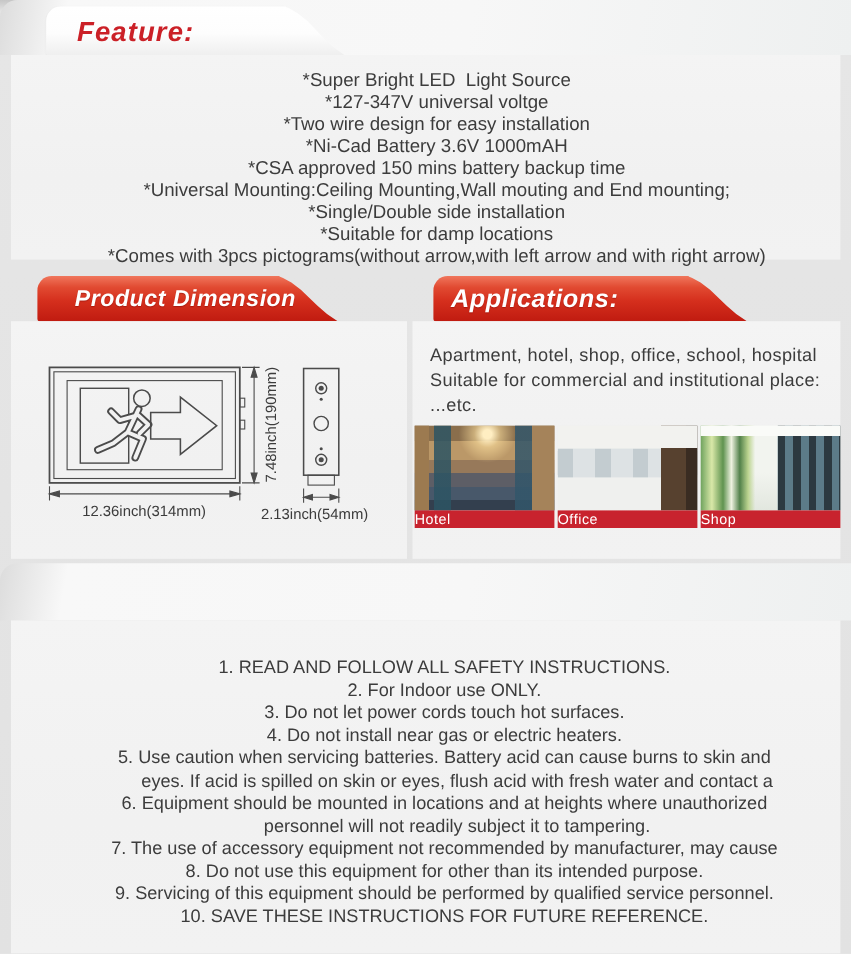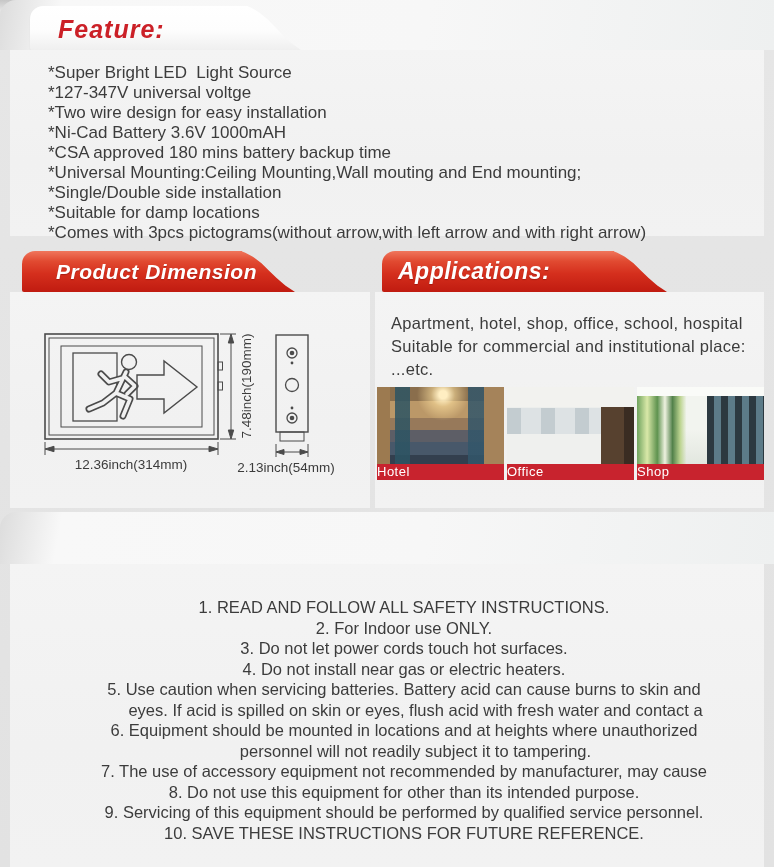--- a/index.html
+++ b/index.html
@@ -4,21 +4,21 @@
 <style>
   html,body{margin:0;padding:0;}
   body{width:774px;height:867px;font-family:"Liberation Sans",sans-serif;background:#e6e6e6;}
   .page{position:relative;width:774px;height:867px;overflow:hidden;
         background:linear-gradient(180deg,#c6c6c6 0px,#e3e3e3 10px,#e6e6e6 40px,#e2e2e2 100%);}
 
   
   .strip{position:absolute;left:0;right:0;}
   .strip.light-strip{background:linear-gradient(100deg,#dcdcdc 0%,#f8f8f8 8%,#f7f7f7 55%,#eef0f0 100%);
         border-top-left-radius:16px;}
-  .banner{position:absolute;}
+  .banner{position:absolute;margin-left:12px;}
   .b-body{position:absolute;left:0;top:0;height:100%;width:100%;border-radius:13px 0 0 2px;}
   .b-tail{position:absolute;left:100%;margin-left:-1px;top:0;height:100%;width:54px;
         clip-path:polygon(0 0,8% 4%,22% 14%,38% 30%,52% 48%,66% 66%,82% 84%,100% 100%,0 100%);}
   .banner.red .b-body,.banner.red .b-tail{
         background:linear-gradient(180deg,#f0765c 0%,#e14a31 25%,#d52f1d 55%,var(--banner-red-bottom,#c01b10) 100%);}
   .banner.white .b-body,.banner.white .b-tail{
         background:linear-gradient(180deg,#ffffff 0%,#fdfdfd 55%,#efefef 100%);
         box-shadow:0 1px 2px rgba(0,0,0,.05);}
   .b-label{position:relative;z-index:2;display:block;font-style:italic;font-weight:bold;white-space:nowrap;}
   .red .b-label{color:#ffffff;text-shadow:0 1px 1px rgba(110,0,0,.4);letter-spacing:.5px;}
@@ -26,21 +26,21 @@
 
   
   .panel{position:absolute;background:linear-gradient(180deg,#f4f4f4 0%,#f1f1f1 60%,#f2f2f2 100%);}
 
   
   #feature-strip{top:0;height:50px;}
   #feature-banner{left:30px;top:6px;height:44px;width:218px;}
   #feature-banner .b-label{font-size:25px;line-height:46px;padding-left:28px;}
   #feature-panel{top:50px;left:10px;width:754px;height:186px;padding:0;}
   .feature-list{padding:13px 18px 0 38px;}
-  .feature-item{font-size:17px;line-height:20px;color:var(--body-text,#3c3c3c);white-space:pre-wrap;}
+  .feature-item{font-size:17px;line-height:20px;color:var(--body-text,#3c3c3c);white-space:pre-wrap;text-align:center;}
 
   
   #pd-banner{left:22px;top:251px;height:41px;width:220px;}
   #pd-banner .b-label{font-size:21px;line-height:41px;padding-left:34px;}
   #apps-banner{left:382px;top:251px;height:41px;width:232px;}
   #apps-banner .b-label{font-size:23px;line-height:41px;padding-left:16px;}
 
   
   #dim-panel{top:292px;left:10px;width:360px;height:216px;}
   .dim-svg{display:block;}
@@ -93,21 +93,21 @@
       <span class="b-label">Feature:</span>
     </div>
   </div>
   <div class="panel" id="feature-panel">
     <div class="feature-list">
 
     <div class="feature-item">*Super Bright LED  Light Source</div>
         <div class="feature-item">*127-347V universal voltge</div>
         <div class="feature-item">*Two wire design for easy installation</div>
         <div class="feature-item">*Ni-Cad Battery 3.6V 1000mAH</div>
-        <div class="feature-item">*CSA approved 180 mins battery backup time</div>
+        <div class="feature-item">*CSA approved 150 mins battery backup time</div>
         <div class="feature-item">*Universal Mounting:Ceiling Mounting,Wall mouting and End mounting;</div>
         <div class="feature-item">*Single/Double side installation</div>
         <div class="feature-item">*Suitable for damp locations</div>
         <div class="feature-item">*Comes with 3pcs pictograms(without arrow,with left arrow and with right arrow)</div>
       </div>
   </div>
 
   <div class="banner red" id="pd-banner">
     <div class="b-body"></div>
     <div class="b-tail"></div>

